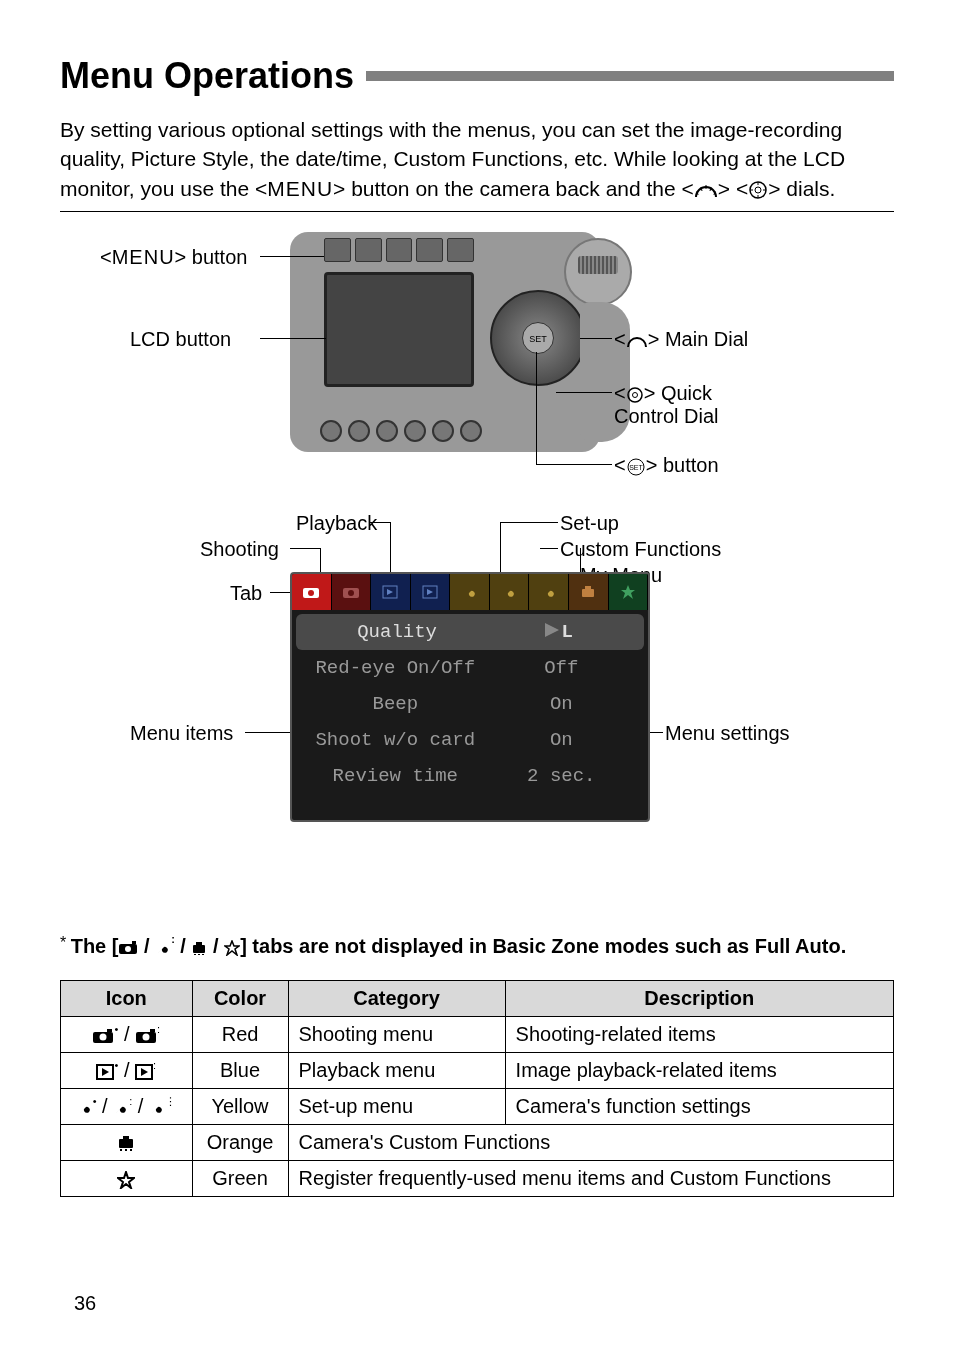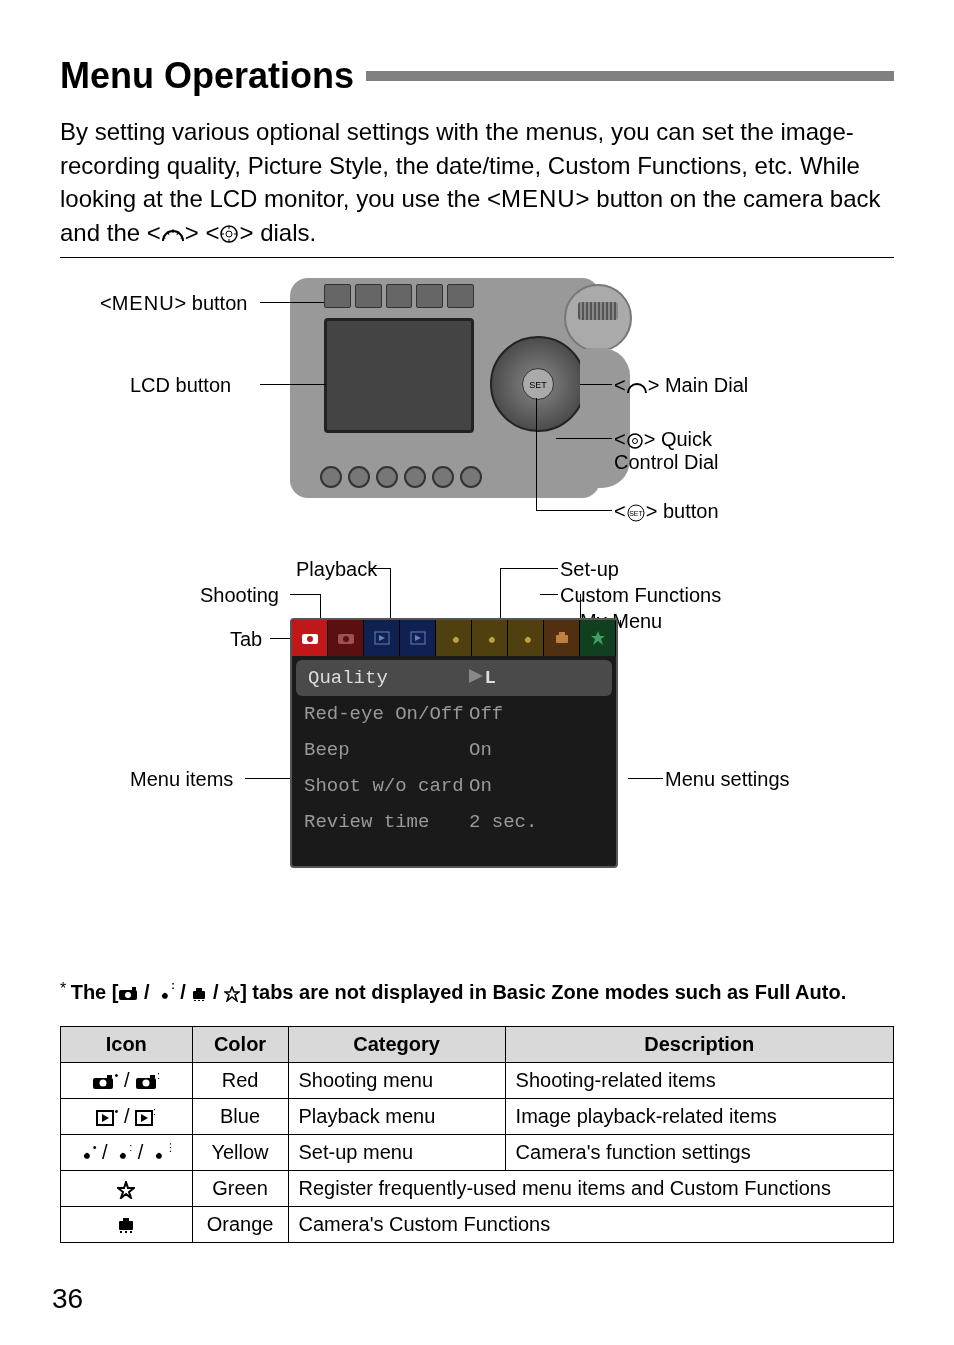--- a/index.html
+++ b/index.html
@@ -20,21 +20,21 @@
     font-size: 36px;
     font-weight: bold;
     margin-right: 12px;
   }
   .title-bar {
     flex: 1;
     height: 10px;
     background: #808080;
   }
   .intro {
-    font-size: 24px;
+    font-size: 21px;
     line-height: 1.4;
     margin-bottom: 8px;
   }
   .inline-text { vertical-align: baseline; }
   .menu-word {
     font-family: Arial, sans-serif;
     letter-spacing: 1px;
   }
   .dial-icon-svg { display: inline-block; vertical-align: middle; }
   hr.thin { border: none; border-top: 1px solid #000; margin: 8px 0 20px 0; }
@@ -160,26 +160,27 @@
     position: absolute;
     background: #000;
     width: 1px;
   }
 
   
   .menu-box {
     position: absolute;
     left: 230px;
     top: 340px;
-    width: 328px;
+    width: 360px;
     height: 250px;
     background: #1a1a1a;
     border: 2px solid #555;
     border-radius: 4px;
     overflow: hidden;
+    text-align: center;
   }
   .menu-tabs {
     display: flex;
     height: 36px;
   }
   .menu-tab {
     flex: 1;
     display: flex;
     align-items: center;
     justify-content: center;
@@ -241,22 +242,22 @@
   }
   table.legend th {
     background: #d9d9d9;
     text-align: center;
     font-weight: bold;
   }
   table.legend td.center { text-align: center; }
   .page-num {
     position: absolute;
     bottom: 30px;
-    left: 52px;
-    font-size: 28px;
+    left: 74px;
+    font-size: 20px;
   }
 
   
   .ico { display:inline-block; vertical-align:middle; }
 </style>
 </head>
 <body>
 
 <div class="title-row">
   <span class="title-text">Menu Operations</span>
@@ -508,35 +509,35 @@
             <path d="M3 13 L9 7 A3 3 0 1 1 7 9 Z" fill="#000"></path>
           </svg><span style="font-size:11px;vertical-align:top;">⋮</span>
       </td>
       <td class="center">Yellow</td>
       <td>Set-up menu</td>
       <td>Camera's function settings</td>
     </tr>
     <tr>
       <td class="center">
         <svg class="ico" width="18" height="18">
-            <polygon points="9,1 11,7 17,7 12,11 14,17 9,13 4,17 6,11 1,7 7,7" fill="none" stroke="#000" stroke-width="2"></polygon>
-          </svg>
-      </td>
-      <td class="center">Green</td>
-      <td colspan="2">Register frequently-used menu items and Custom Functions</td>
-    </tr>
-    <tr>
-      <td class="center">
-        <svg class="ico" width="18" height="18">
             <rect x="2" y="4" width="14" height="9" rx="1" fill="#000"></rect>
             <rect x="6" y="1" width="6" height="3" fill="#000"></rect>
             <rect x="3" y="14" width="2" height="2" fill="#000"></rect>
             <rect x="8" y="14" width="2" height="2" fill="#000"></rect>
             <rect x="13" y="14" width="2" height="2" fill="#000"></rect>
           </svg>
       </td>
       <td class="center">Orange</td>
       <td colspan="2">Camera's Custom Functions</td>
     </tr>
+    <tr>
+      <td class="center">
+        <svg class="ico" width="18" height="18">
+            <polygon points="9,1 11,7 17,7 12,11 14,17 9,13 4,17 6,11 1,7 7,7" fill="none" stroke="#000" stroke-width="2"></polygon>
+          </svg>
+      </td>
+      <td class="center">Green</td>
+      <td colspan="2">Register frequently-used menu items and Custom Functions</td>
+    </tr>
   </tbody>
 </table>
 
 <div class="page-num">36</div>
 
 </body></html>

